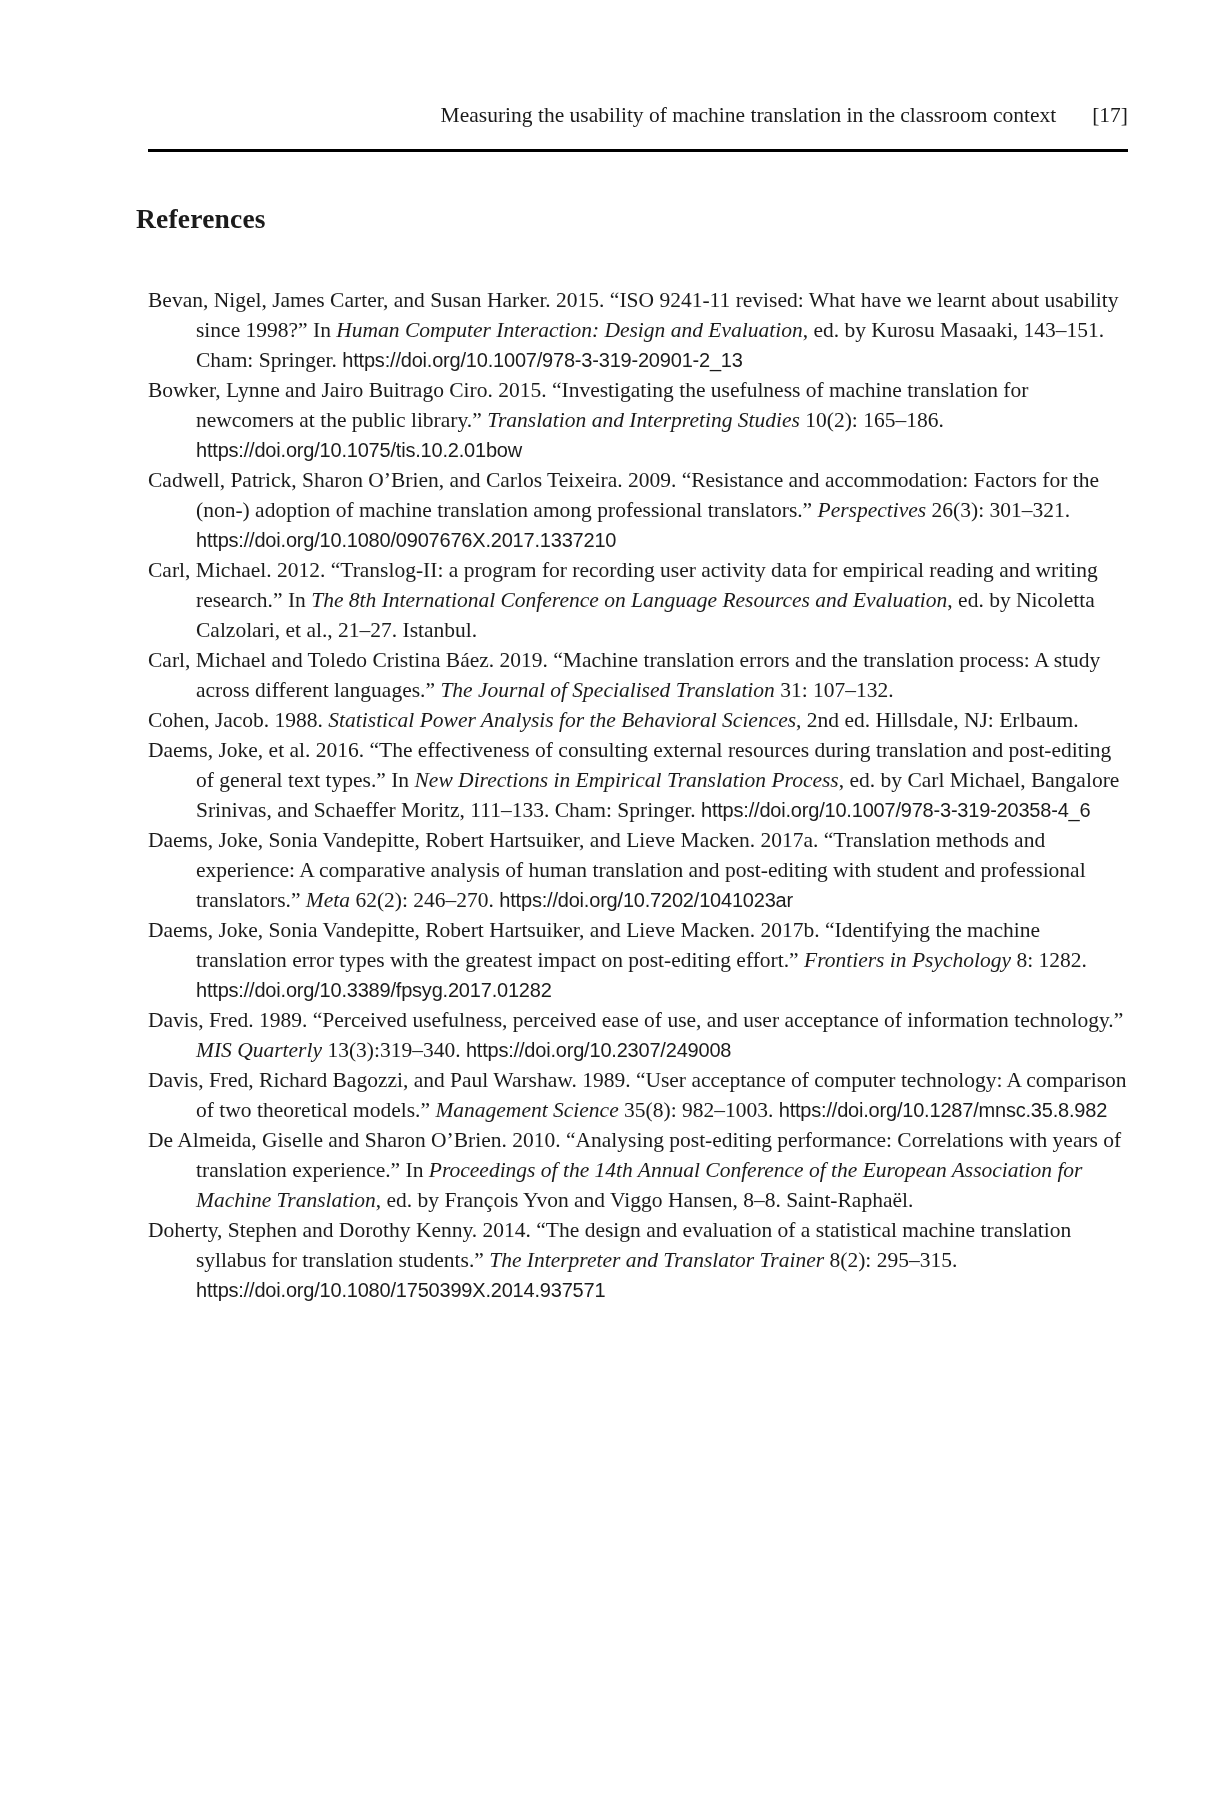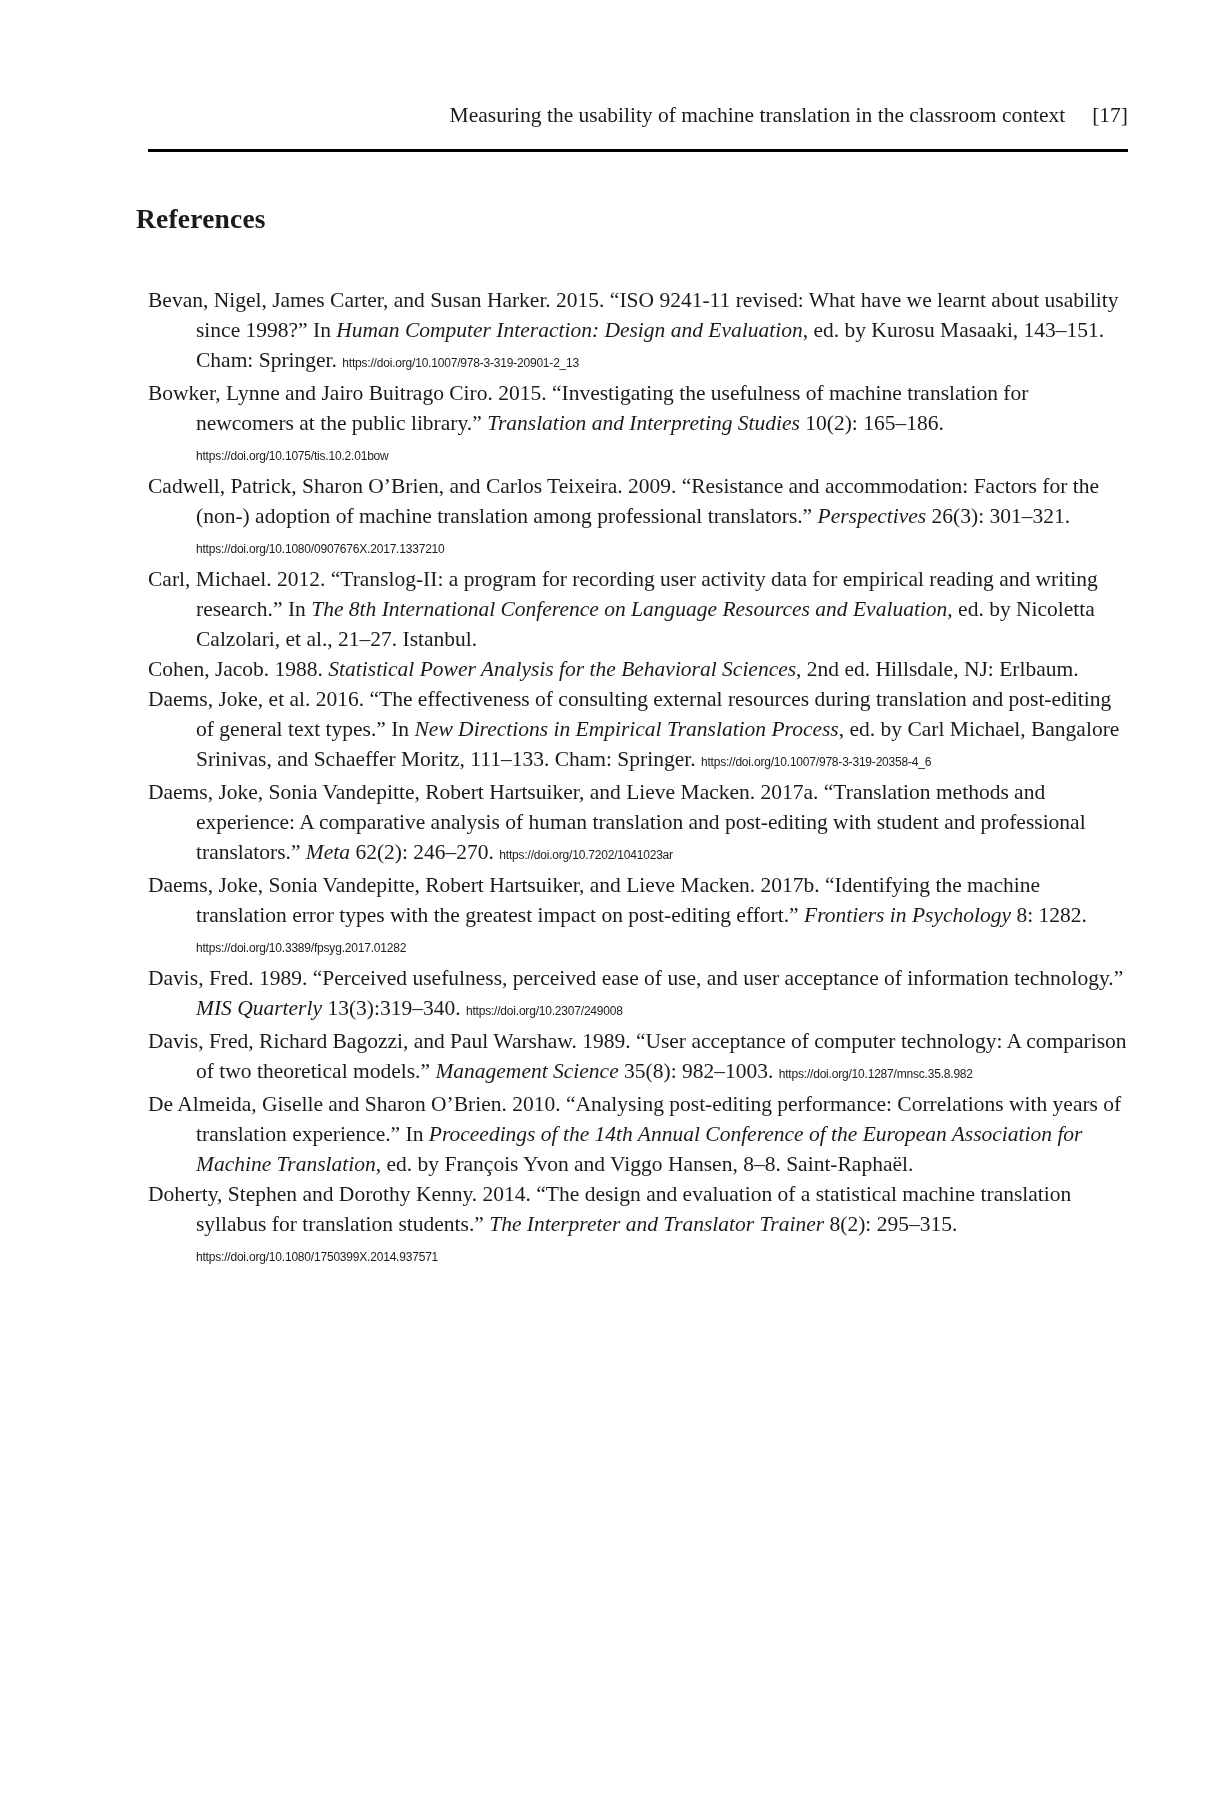--- a/index.html
+++ b/index.html
@@ -16,21 +16,21 @@
     font-family: "Liberation Serif", "DejaVu Serif", serif;
     overflow: hidden;
   }
   .running-head {
     position: absolute;
     top: 101px;
     left: 148px;
     width: 980px;
     display: flex;
     justify-content: flex-end;
-    gap: 27px;
+    gap: 36px;
     font-size: 21.5px;
     line-height: 28px;
     white-space: nowrap;
     text-align: center;
   }
   .header-rule {
     position: absolute;
     top: 149px;
     left: 148px;
     width: 980px;
@@ -58,21 +58,21 @@
   .ref {
     margin: 0;
     padding-left: 48px;
     text-indent: -48px;
   }
   .seg-i {
     font-style: italic;
   }
   .seg-d {
     font-family: "Liberation Sans", "DejaVu Sans", sans-serif;
-    font-size: 12px;
+    font-size: 20px;
     letter-spacing: -0.2px;
   }
 </style>
 </head>
 <body>
 
 <div class="page">
 
   <div class="running-head">
     <span>Measuring the usability of machine translation in the classroom context</span>
@@ -81,20 +81,21 @@
 
   <div class="header-rule"></div>
 
   <h1 class="section-title">References</h1>
 
   <div class="refs" id="references-list">
       <p class="ref"><span class="seg-r">Bevan, Nigel, James Carter, and Susan Harker. 2015. “ISO 9241-11 revised: What have we learnt about usability since 1998?” In </span><span class="seg-i">Human Computer Interaction: Design and Evaluation</span><span class="seg-r">, ed. by Kurosu Masaaki, 143–151. Cham: Springer. </span><span class="seg-d">https://doi.org/10.1007/978-3-319-20901-2_13</span></p>
       <p class="ref"><span class="seg-r">Bowker, Lynne and Jairo Buitrago Ciro. 2015. “Investigating the usefulness of machine translation for newcomers at the public library.” </span><span class="seg-i">Translation and Interpreting Studies</span><span class="seg-r"> 10(2): 165–186. </span><span class="seg-d">https://doi.org/10.1075/tis.10.2.01bow</span></p>
       <p class="ref"><span class="seg-r">Cadwell, Patrick, Sharon O’Brien, and Carlos Teixeira. 2009. “Resistance and accommodation: Factors for the (non-) adoption of machine translation among professional translators.” </span><span class="seg-i">Perspectives</span><span class="seg-r"> 26(3): 301–321. </span><span class="seg-d">https://doi.org/10.1080/0907676X.2017.1337210</span></p>
       <p class="ref"><span class="seg-r">Carl, Michael. 2012. “Translog-II: a program for recording user activity data for empirical reading and writing research.” In </span><span class="seg-i">The 8th International Conference on Language Resources and Evaluation</span><span class="seg-r">, ed. by Nicoletta Calzolari, et al., 21–27. Istanbul.</span></p>
+      <p class="ref"><span class="seg-r">Carl, Michael and Toledo Cristina Báez. 2019. “Machine translation errors and the translation process: A study across different languages.” </span><span class="seg-i">The Journal of Specialised Translation</span><span class="seg-r"> 31: 107–132.</span></p>
       <p class="ref"><span class="seg-r">Cohen, Jacob. 1988. </span><span class="seg-i">Statistical Power Analysis for the Behavioral Sciences</span><span class="seg-r">, 2nd ed. Hillsdale, NJ: Erlbaum.</span></p>
       <p class="ref"><span class="seg-r">Daems, Joke, et al. 2016. “The effectiveness of consulting external resources during translation and post-editing of general text types.” In </span><span class="seg-i">New Directions in Empirical Translation Process</span><span class="seg-r">, ed. by Carl Michael, Bangalore Srinivas, and Schaeffer Moritz, 111–133. Cham: Springer. </span><span class="seg-d">https://doi.org/10.1007/978-3-319-20358-4_6</span></p>
       <p class="ref"><span class="seg-r">Daems, Joke, Sonia Vandepitte, Robert Hartsuiker, and Lieve Macken. 2017a. “Translation methods and experience: A comparative analysis of human translation and post-editing with student and professional translators.” </span><span class="seg-i">Meta</span><span class="seg-r"> 62(2): 246–270. </span><span class="seg-d">https://doi.org/10.7202/1041023ar</span></p>
       <p class="ref"><span class="seg-r">Daems, Joke, Sonia Vandepitte, Robert Hartsuiker, and Lieve Macken. 2017b. “Identifying the machine translation error types with the greatest impact on post-editing effort.” </span><span class="seg-i">Frontiers in Psychology</span><span class="seg-r"> 8: 1282. </span><span class="seg-d">https://doi.org/10.3389/fpsyg.2017.01282</span></p>
       <p class="ref"><span class="seg-r">Davis, Fred. 1989. “Perceived usefulness, perceived ease of use, and user acceptance of information technology.” </span><span class="seg-i">MIS Quarterly</span><span class="seg-r"> 13(3):319–340. </span><span class="seg-d">https://doi.org/10.2307/249008</span></p>
       <p class="ref"><span class="seg-r">Davis, Fred, Richard Bagozzi, and Paul Warshaw. 1989. “User acceptance of computer technology: A comparison of two theoretical models.” </span><span class="seg-i">Management Science</span><span class="seg-r"> 35(8): 982–1003. </span><span class="seg-d">https://doi.org/10.1287/mnsc.35.8.982</span></p>
       <p class="ref"><span class="seg-r">De Almeida, Giselle and Sharon O’Brien. 2010. “Analysing post-editing performance: Correlations with years of translation experience.” In </span><span class="seg-i">Proceedings of the 14th Annual Conference of the European Association for Machine Translation</span><span class="seg-r">, ed. by François Yvon and Viggo Hansen, 8–8. Saint-Raphaël.</span></p>
       <p class="ref"><span class="seg-r">Doherty, Stephen and Dorothy Kenny. 2014. “The design and evaluation of a statistical machine translation syllabus for translation students.” </span><span class="seg-i">The Interpreter and Translator Trainer</span><span class="seg-r"> 8(2): 295–315. </span><span class="seg-d">https://doi.org/10.1080/1750399X.2014.937571</span></p>
     </div>
 

